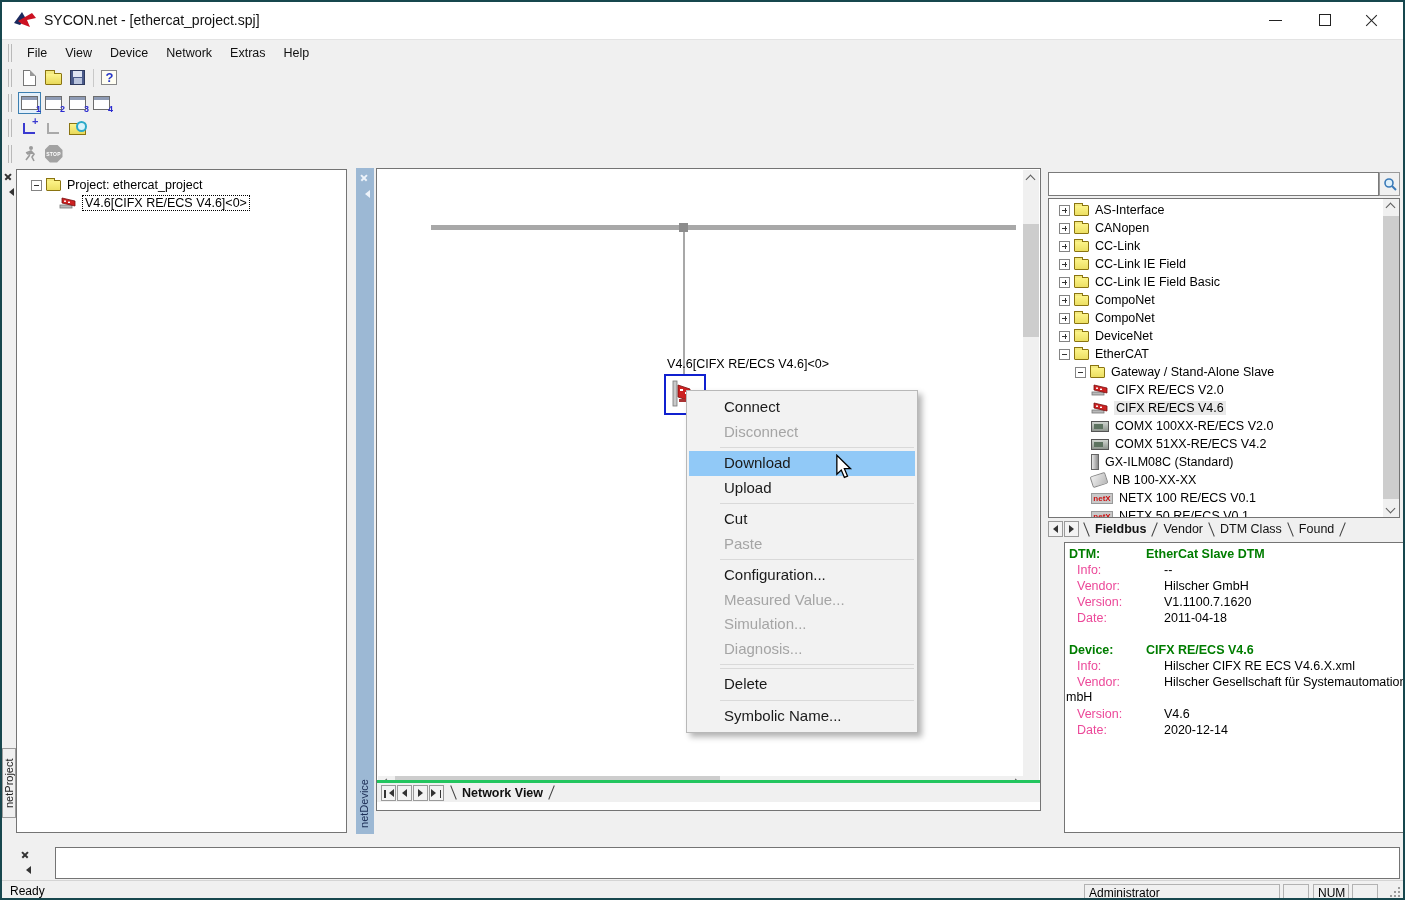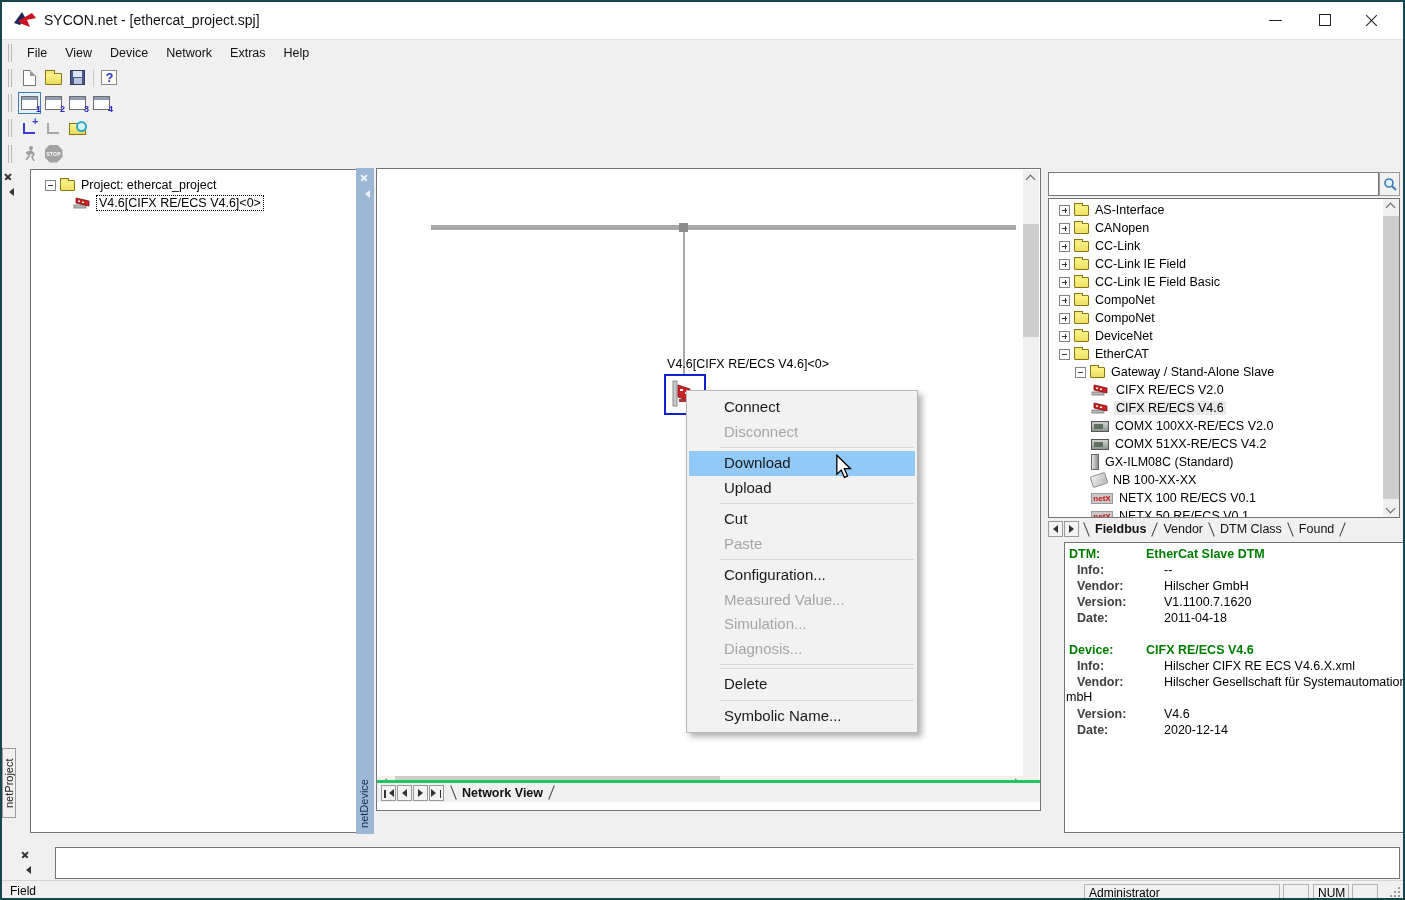--- a/index.html
+++ b/index.html
@@ -96,21 +96,21 @@
   .endbar{position:absolute;width:1.5px;height:8px;background:#333;top:4px;}
   
   .ctx{position:absolute;left:684px;top:388px;width:232px;background:#f2f2f2;border:1px solid #b8b8b8;box-shadow:4px 4px 6px rgba(0,0,0,.3);padding:4px 0;z-index:50;}
   .ctx-item{height:24.5px;line-height:24.5px;padding-left:37px;font-size:15px;color:#1a1a1a;position:relative;}
   .ctx-item.disabled{color:#a5a5a5;}
   .ctx-item.hl{background:#91c9f7;margin:0 2px;padding-left:35px;}
   .ctx-sep{height:1px;background:#d9d9d9;margin:3px 3px 3px 33px;}
   
   .info-line{position:absolute;font-size:12.5px;white-space:nowrap;}
   .info-head{color:#007d00;font-weight:bold;}
-  .info-key{font-weight:bold;color:#404040;}
+  .info-key{font-weight:normal;color:#ec4899;}
   
   .statusbar{position:absolute;left:0;top:878px;width:100%;height:20px;background:#f0f0f0;border-top:1px solid #d4d4d4;font-size:12px;}
   .sunken{position:absolute;top:3px;height:24px;border:1px solid #b2b2b2;padding:1px 4px;font-size:12px;}
   .gripdots{position:absolute;right:3px;bottom:3px;width:10px;height:10px;}
   .gripdots i{position:absolute;width:2px;height:2px;background:#9a9a9a;}
   
   .cursor{position:absolute;left:831px;top:452px;z-index:100;}
 </style>
 </head>
 <body>
@@ -210,21 +210,21 @@
         </span>
       </span>
   </div>
 
   <div style="position:absolute;left:0;top:166px;width:14px;height:666px;background:#f0f0f0;">
     <span class="mini-x" style="left:1px;top:4px;"></span>
     <span class="mini-pin" style="left:1px;top:18px;"></span>
   </div>
   <div class="vtab" style="left:0;top:746px;width:14px;height:70px;">netProject</div>
 
-  <div class="panel" style="left:28px;top:167px;width:331px;height:664px;overflow:hidden;">
+  <div class="panel" style="left:14px;top:167px;width:331px;height:664px;overflow:hidden;">
     <div class="ptree-row" style="padding-left:14px;margin-top:6px;">
       <span class="expand"></span>
       <span class="t-folder"></span>
       <span class="ptree-label">Project: ethercat_project</span>
     </div>
     <div class="ptree-row" style="padding-left:42px;">
       <svg class="dev-cifx" viewBox="0 0 19 14">
         <rect x="1" y="9" width="12" height="3" fill="#b9b9b9" stroke="#777" stroke-width="0.8"></rect>
         <polygon points="3,2 16,5 16,10 3,7" fill="#cc2222" stroke="#7a0f0f" stroke-width="0.8"></polygon>
         <rect x="5" y="4.5" width="2" height="1.4" fill="#fff"></rect>
@@ -467,21 +467,21 @@
     <span class="info-line" style="left:99px;top:180px;">2020-12-14</span>
   </div>
 
   <div style="position:absolute;left:14px;top:845px;width:37px;height:32px;background:#f0f0f0;">
     <span class="mini-x" style="left:4px;top:3px;"></span>
     <span class="mini-pin" style="left:4px;top:17px;"></span>
   </div>
   <div class="panel" style="left:53px;top:845px;width:1345px;height:32px;"></div>
 
   <div class="statusbar">
-    <span style="position:absolute;left:8px;top:3px;">Field</span>
+    <span style="position:absolute;left:8px;top:3px;">Ready</span>
     <span class="sunken" style="left:1082px;width:196px;">Administrator</span>
     <span class="sunken" style="left:1281px;width:26px;"></span>
     <span class="sunken" style="left:1311px;width:36px;text-align:center;">NUM</span>
     <span class="sunken" style="left:1350px;width:26px;"></span>
     <span class="gripdots">
       <i style="right:0;bottom:0;"></i>
         <i style="right:4px;bottom:0;"></i>
         <i style="right:8px;bottom:0;"></i>
       <i style="right:0;bottom:4px;"></i>
         <i style="right:4px;bottom:4px;"></i>

